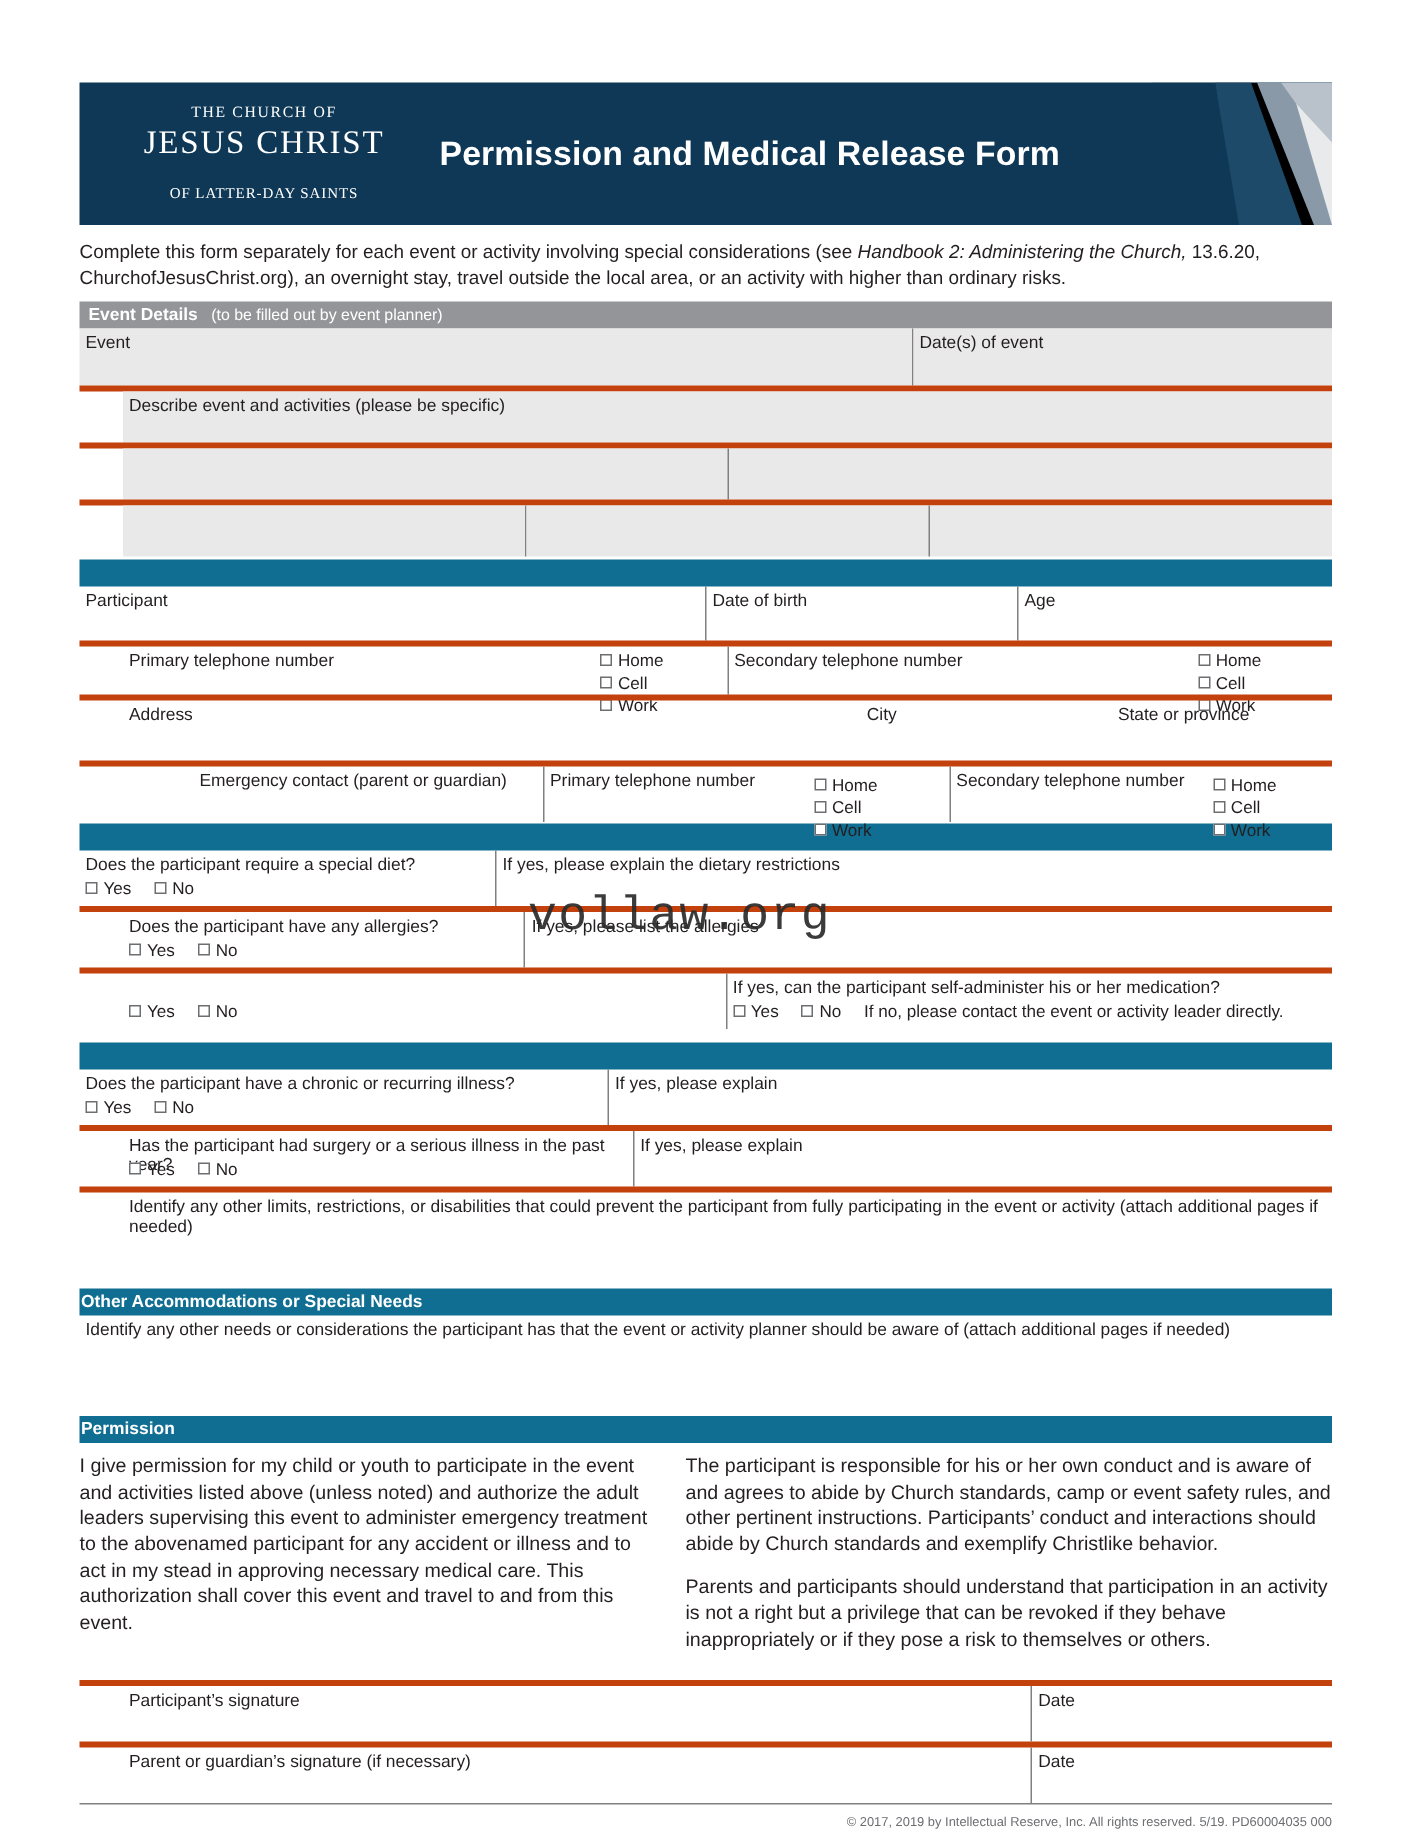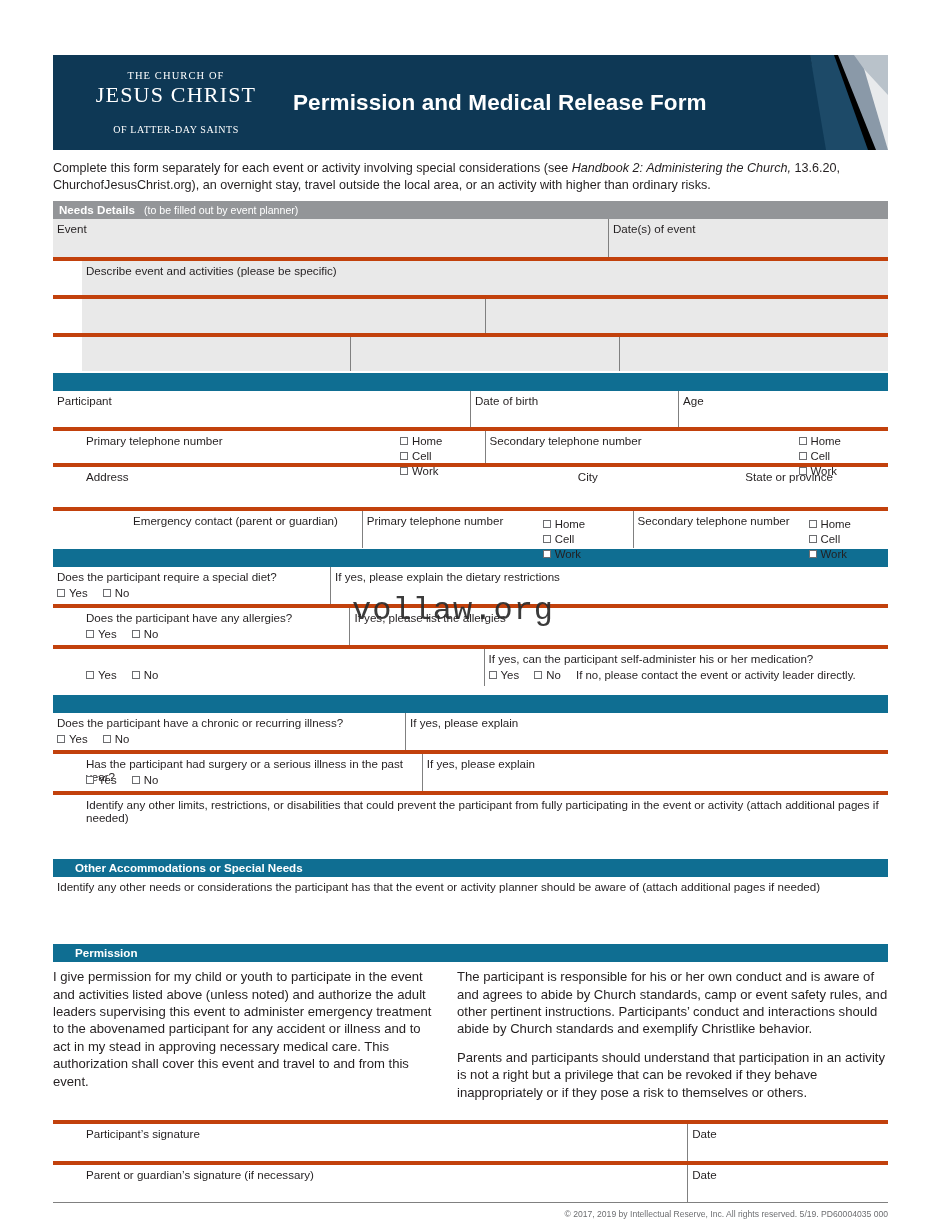--- a/index.html
+++ b/index.html
@@ -101,21 +101,21 @@
   .bar-gray .sub {
     font-weight: normal;
     font-size: 10.6px;
     margin-left: 9px;
   }
   .bar-blue {
     background: #0f6e92;
     color: #ffffff;
     height: 18px;
     line-height: 18px;
-    padding-left: 22px;
+    padding-left: 1px;
     font-size: 11.6px;
     font-weight: bold;
   }
   .bar-blue-empty {
     background: #0f6e92;
     height: 18px;
   }
 
   
   .row {
@@ -236,21 +236,21 @@
         <span class="l3">OF LATTER-DAY SAINTS</span>
       </div>
       <div class="banner-title">Permission and Medical Release Form</div>
     </div>
 
     <div class="intro">
       <span>Complete this form separately for each event or activity involving special considerations (see </span><i>Handbook 2: Administering the Church,</i><span> 13.6.20, ChurchofJesusChrist.org), an overnight stay, travel outside the local area, or an activity with higher than ordinary risks.</span>
     </div>
 
     <div class="bar-gray">
-      <span>Needs Details</span><span class="sub">(to be filled out by event planner)</span>
+      <span>Event Details</span><span class="sub">(to be filled out by event planner)</span>
     </div>
 
     <div class="row">
       <div class="cell shade br" style="width:556px;height:38px;">
         <span class="lbl">Event</span>
       </div>
       <div class="cell shade" style="width:279px;height:38px;">
         <span class="lbl">Date(s) of event</span>
       </div>
     </div>

